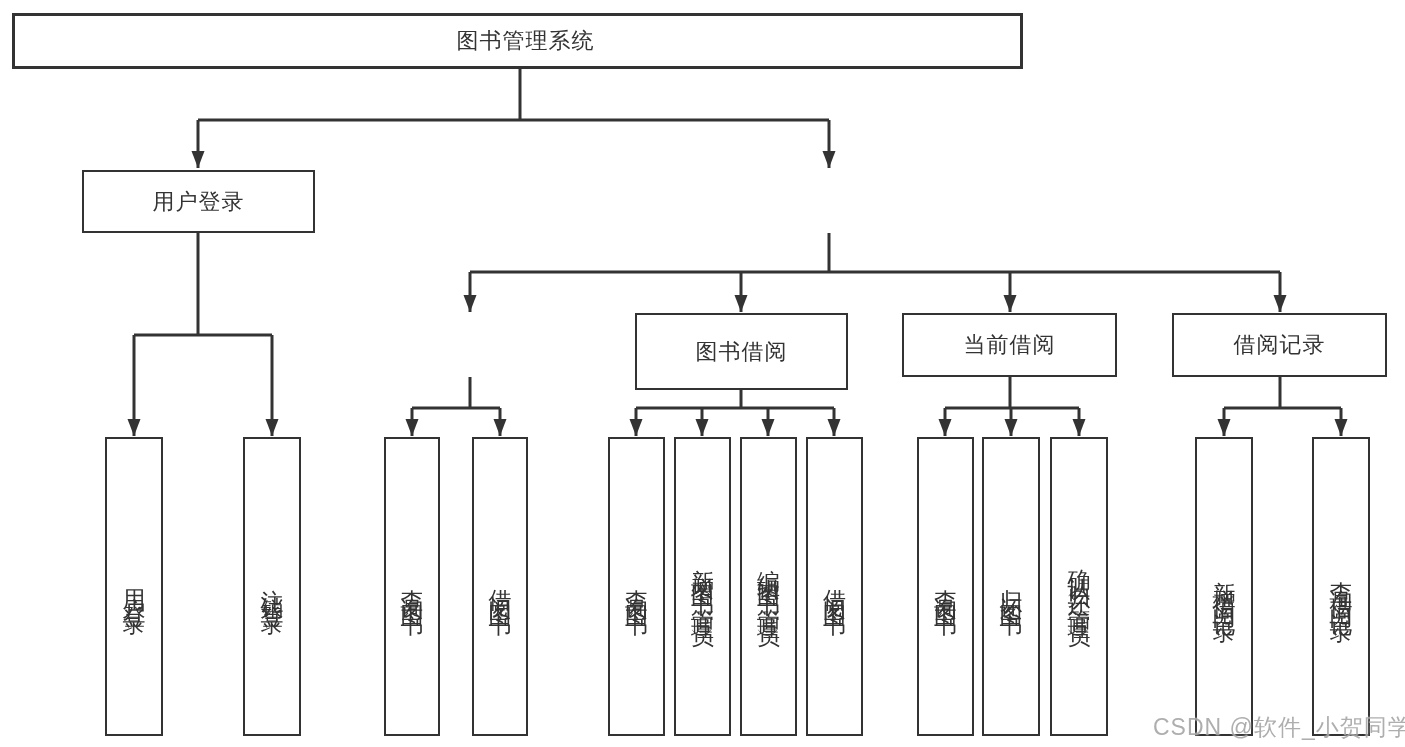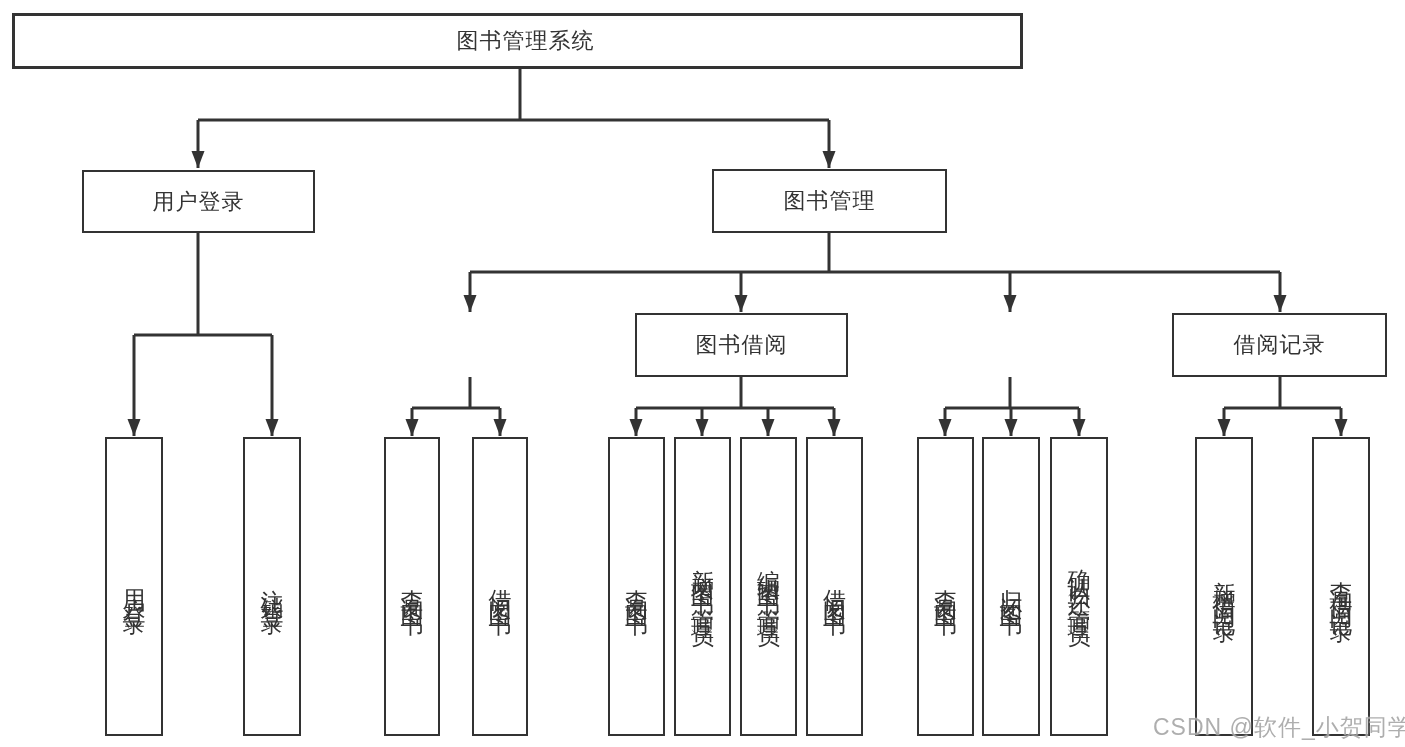--- a/index.html
+++ b/index.html
@@ -109,23 +109,23 @@
       <path d="M1280,377 L1280,408"></path>
       <path d="M1224,408 L1341,408"></path>
       <path d="M1224,408 L1224,436" marker-end="url(#ah)"></path>
       <path d="M1341,408 L1341,436" marker-end="url(#ah)"></path>
     </g>
   </svg>
 
   <div class="node root" style="left:12px; top:13px; width:1011px; height:56px;">图书管理系统</div>
 
   <div class="node" style="left:82px; top:170px; width:233px; height:63px;">用户登录</div>
-  <div class="node" style="left:712px; top:169px; width:235px; height:64px;">图书管理</div>
 
-  <div class="node" style="left:635px; top:313px; width:213px; height:64px;">图书借阅</div>
+  <div class="node" style="left:635px; top:313px; width:213px; height:77px;">图书借阅</div>
+  <div class="node" style="left:902px; top:313px; width:215px; height:64px;">当前借阅</div>
   <div class="node" style="left:1172px; top:313px; width:215px; height:64px;">借阅记录</div>
 
   <div class="node leaf" style="left:105px; top:437px; width:58px; height:299px;">
     <span class="vtext">用户登录</span>
   </div>
   <div class="node leaf" style="left:243px; top:437px; width:58px; height:299px;">
     <span class="vtext">注销登录</span>
   </div>
 
   <div class="node leaf" style="left:384px; top:437px; width:56px; height:299px;">

